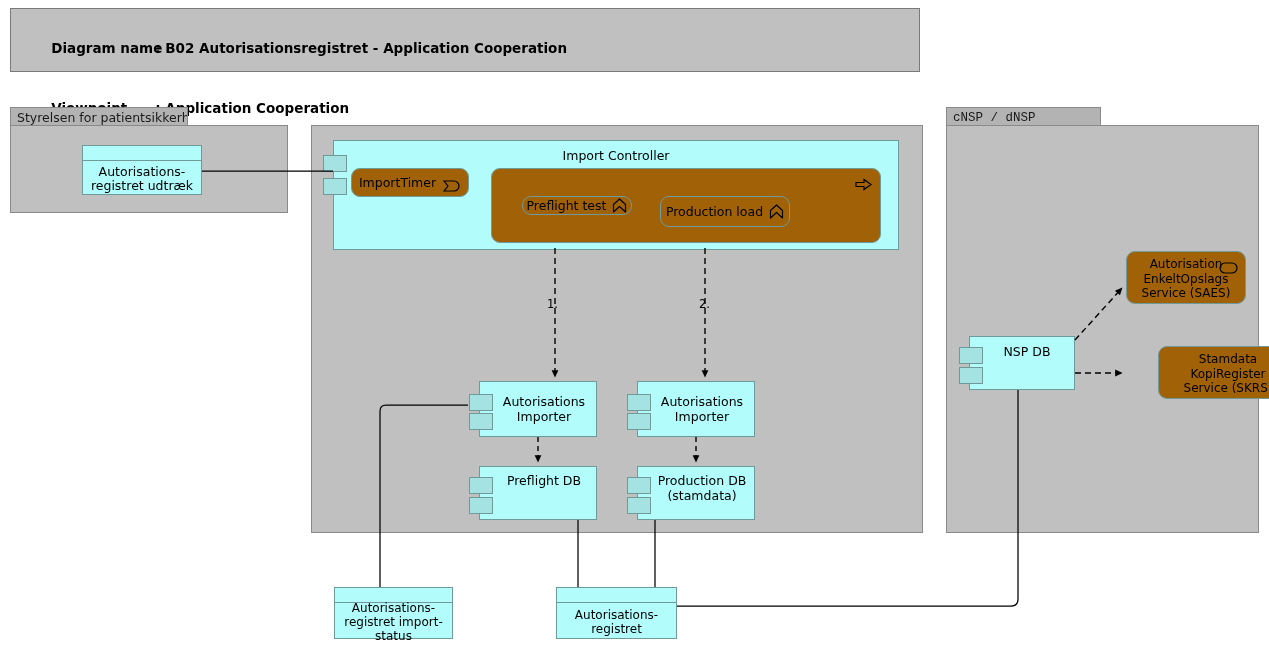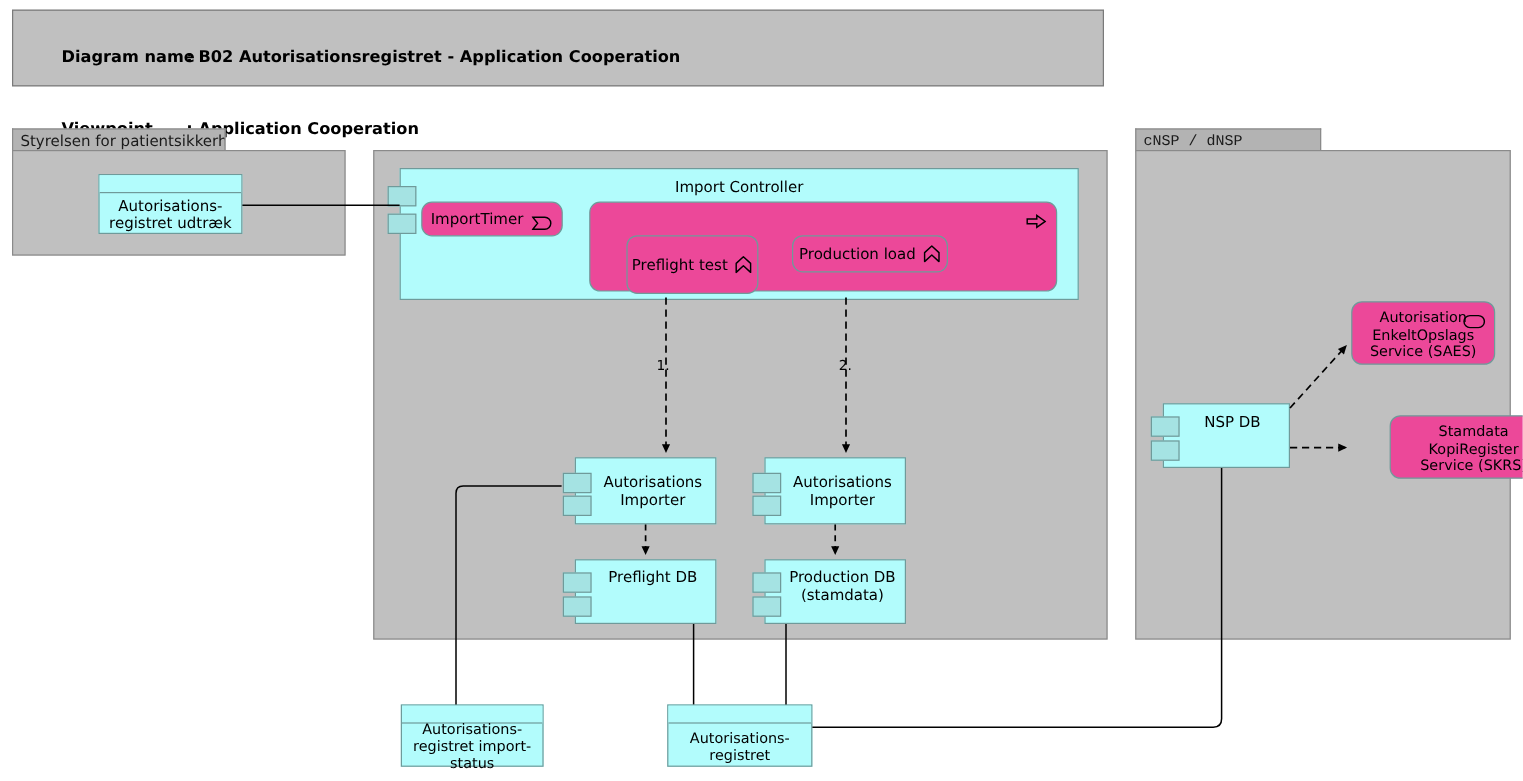--- a/index.html
+++ b/index.html
@@ -50,21 +50,21 @@
   .nub.n1{top:14px;}
   .nub.n2{top:37px;}
 
   
   .dataobj{background:#b2fcfc;border:1px solid #6f9a9a;}
   .dataobj .bar{
     height:14px;border-bottom:1px solid #6f9a9a;background:#b2fcfc;
   }
 
   
-  .rounded{background:#ec4899;border:1px solid #6f9a9a;border-radius:9px;}
+  .rounded{background:#a16207;border:1px solid #6f9a9a;border-radius:9px;}
 
   .icon{position:absolute;}
 
   .edge-label{
     position:absolute;font-size:11.5px;color:#000;background:transparent;
   }
   svg.overlay{position:absolute;left:0;top:0;width:1269px;height:651px;pointer-events:none;}
 </style>
 </head>
 <body>
@@ -109,21 +109,21 @@
       </div>
     </div>
 
     <div class="abs rounded" style="left:157px;top:27px;width:390px;height:75px;">
       <span class="icon" style="right:8px;top:7px;width:17px;height:13px;">
         <svg width="17" height="13" viewBox="0 0 17 13">
           <path d="M1 4.5 H9 V1.5 L16 6.5 L9 11.5 V8.5 H1 Z" fill="none" stroke="#000" stroke-width="1.2" stroke-linejoin="miter"></path>
         </svg>
       </span>
 
-      <div class="abs rounded" style="left:30px;top:27px;width:110px;height:49px;">
+      <div class="abs rounded" style="left:30px;top:27px;width:110px;height:19px;">
         <div style="display:flex;align-items:center;justify-content:center;height:100%;gap:6px;">
           <span style="font-size:12.5px;">Preflight test</span>
           <span class="icon" style="position:relative;width:15px;height:15px;">
             <svg width="15" height="15" viewBox="0 0 15 15">
               <path d="M1.5 14 V6.5 L7.5 1 L13.5 6.5 V14 L7.5 8.5 Z" fill="none" stroke="#000" stroke-width="1.2" stroke-linejoin="round"></path>
             </svg>
           </span>
         </div>
       </div>
 

